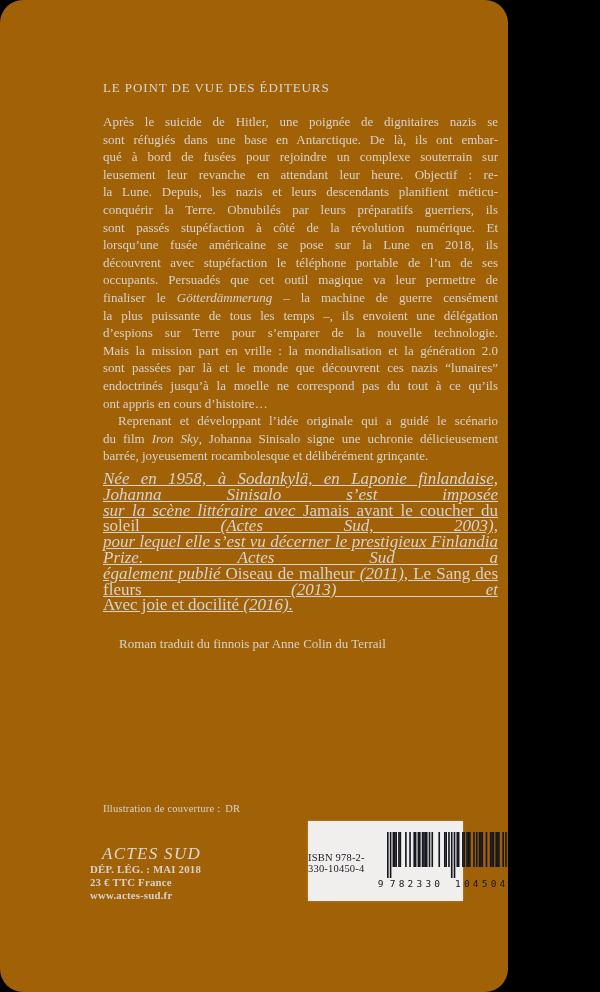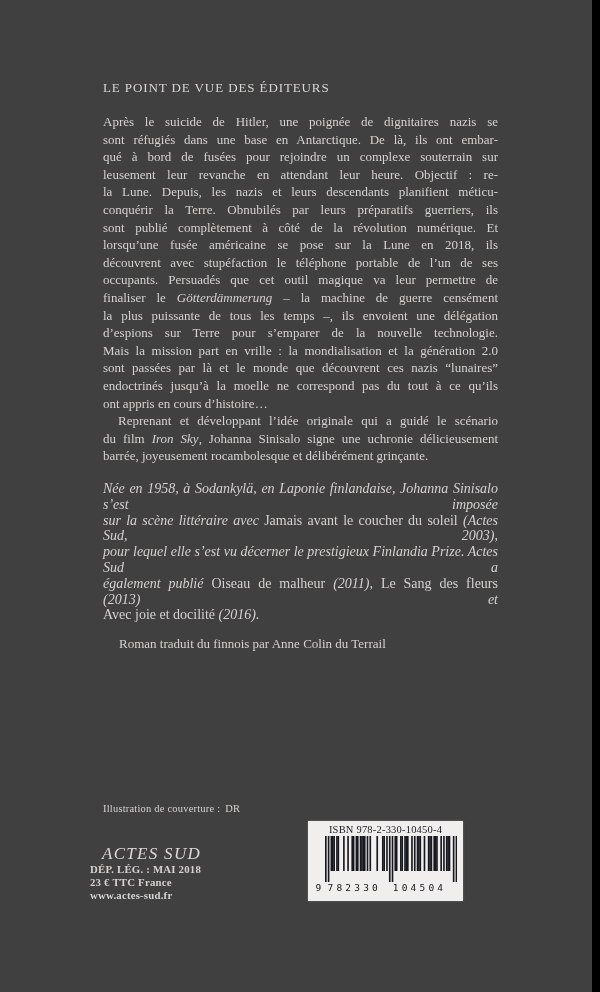--- a/index.html
+++ b/index.html
@@ -1,59 +1,60 @@
 <!DOCTYPE html>
 <html><head>
 <meta charset="utf-8">
 <style>
   html,body{margin:0;padding:0;background:#000;}
   .cover{
     position:relative;
-    width:592px;height:992px;
-    background:#404040;
+    width:508px;height:992px;
+    background:#a16207;
     color:#d6d2cf;
     font-family:"Liberation Serif","DejaVu Serif",serif;
     overflow:hidden;
+    border-radius:23px;
   }
   .hdr{
     position:absolute;left:103px;top:80px;
     font-size:13px;letter-spacing:0.9px;color:#d9d6d3;
   }
   .synopsis{
     position:absolute;left:103px;top:113px;width:395px;
     font-size:13px;line-height:17.6px;
   }
   .line{text-align:justify;text-align-last:justify;}
   .line.lastline{text-align-last:left;}
   .line.indent{text-indent:15px;}
   .it{font-style:italic;}
   .rm{font-style:normal;}
   .bio{
-    position:absolute;left:103px;top:481px;width:395px;
-    font-size:14px;line-height:15.8px;font-style:italic;
+    position:absolute;left:103px;top:471px;width:395px;
+    font-size:17px;line-height:15.8px;font-style:italic;text-decoration:underline;
   }
   .translation{
     position:absolute;left:119px;top:636px;font-size:13px;
   }
   .illus{
     position:absolute;left:103px;top:803px;font-size:10.5px;letter-spacing:0.2px;
   }
   .illus .val{margin-left:5px;}
   .publisher{
     position:absolute;left:102px;top:844px;
     font-size:17px;font-style:italic;letter-spacing:1.3px;color:#dcd9d6;
   }
   .legal{
     position:absolute;left:90px;top:863px;
     font-size:10.8px;line-height:13px;font-weight:600;letter-spacing:0.2px;
   }
   .barcode{
     position:absolute;left:308px;top:821px;width:155px;height:80px;
     background:#f0efed;
-    display:flex;flex-direction:column;align-items:center;
+    display:flex;flex-direction:row;align-items:center;
     box-shadow:0 0 2px rgba(255,255,255,0.25);
   }
   .isbn{
     margin-top:3px;font-size:10.5px;color:#1a1a22;letter-spacing:0.2px;
     font-family:"Liberation Serif",serif;
   }
   .bars-wrap{position:relative;width:142px;height:60px;margin-top:1px;}
   .bars-wrap svg{position:absolute;left:10px;top:0;}
   .bc-digit{
     position:absolute;bottom:3px;
@@ -71,21 +72,21 @@
 
   <div class="hdr">LE POINT DE VUE DES ÉDITEURS</div>
 
   <div class="synopsis">
     <div class="line">Après le suicide de Hitler, une poignée de dignitaires nazis se</div>
     <div class="line">sont réfugiés dans une base en Antarctique. De là, ils ont embar-</div>
     <div class="line">qué à bord de fusées pour rejoindre un complexe souterrain sur</div>
     <div class="line">leusement leur revanche en attendant leur heure. Objectif : re-</div>
     <div class="line">la Lune. Depuis, les nazis et leurs descendants planifient méticu-</div>
     <div class="line">conquérir la Terre. Obnubilés par leurs préparatifs guerriers, ils</div>
-    <div class="line">sont publié complètement à côté de la révolution numérique. Et</div>
+    <div class="line">sont passés stupéfaction à côté de la révolution numérique. Et</div>
     <div class="line">lorsqu’une fusée américaine se pose sur la Lune en 2018, ils</div>
     <div class="line">découvrent avec stupéfaction le téléphone portable de l’un de ses</div>
     <div class="line">occupants. Persuadés que cet outil magique va leur permettre de</div>
     <div class="line"><span>finaliser le </span><span class="it">Götterdämmerung</span><span> – la machine de guerre censément</span></div>
     <div class="line">la plus puissante de tous les temps –, ils envoient une délégation</div>
     <div class="line">d’espions sur Terre pour s’emparer de la nouvelle technologie.</div>
     <div class="line">Mais la mission part en vrille : la mondialisation et la génération 2.0</div>
     <div class="line">sont passées par là et le monde que découvrent ces nazis “lunaires”</div>
     <div class="line">endoctrinés jusqu’à la moelle ne correspond pas du tout à ce qu’ils</div>
     <div class="line lastline">ont appris en cours d’histoire…</div>

